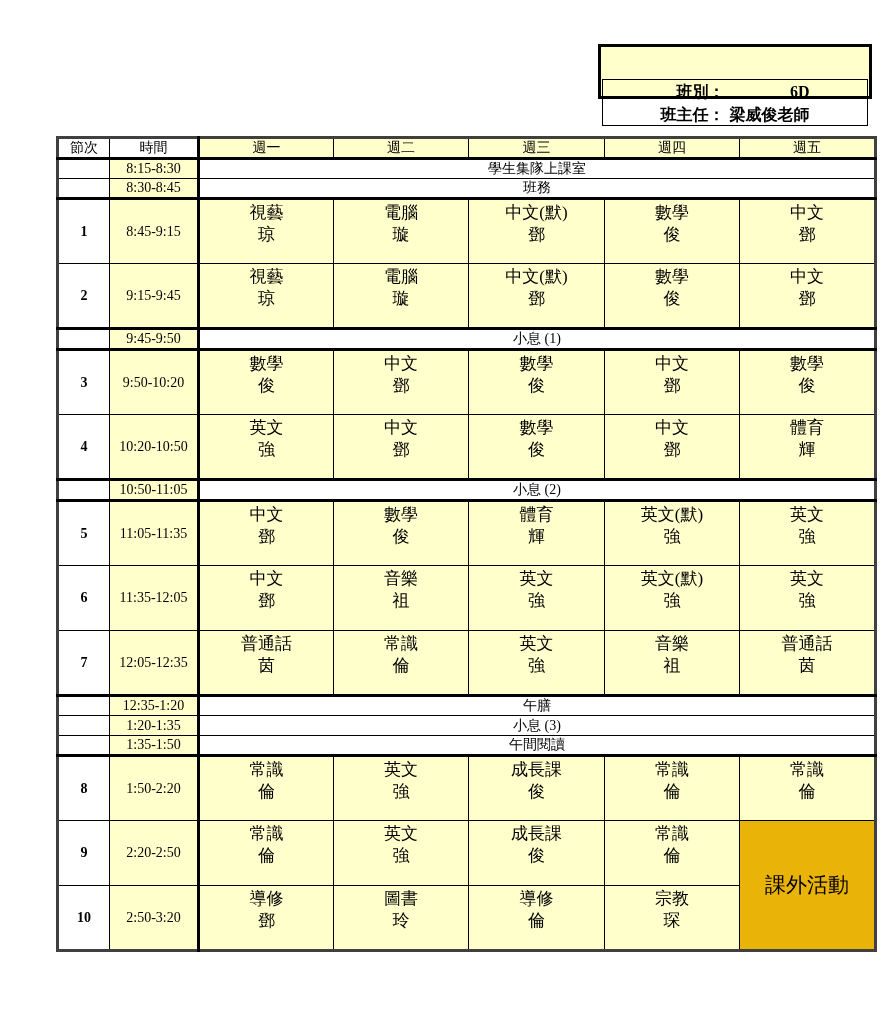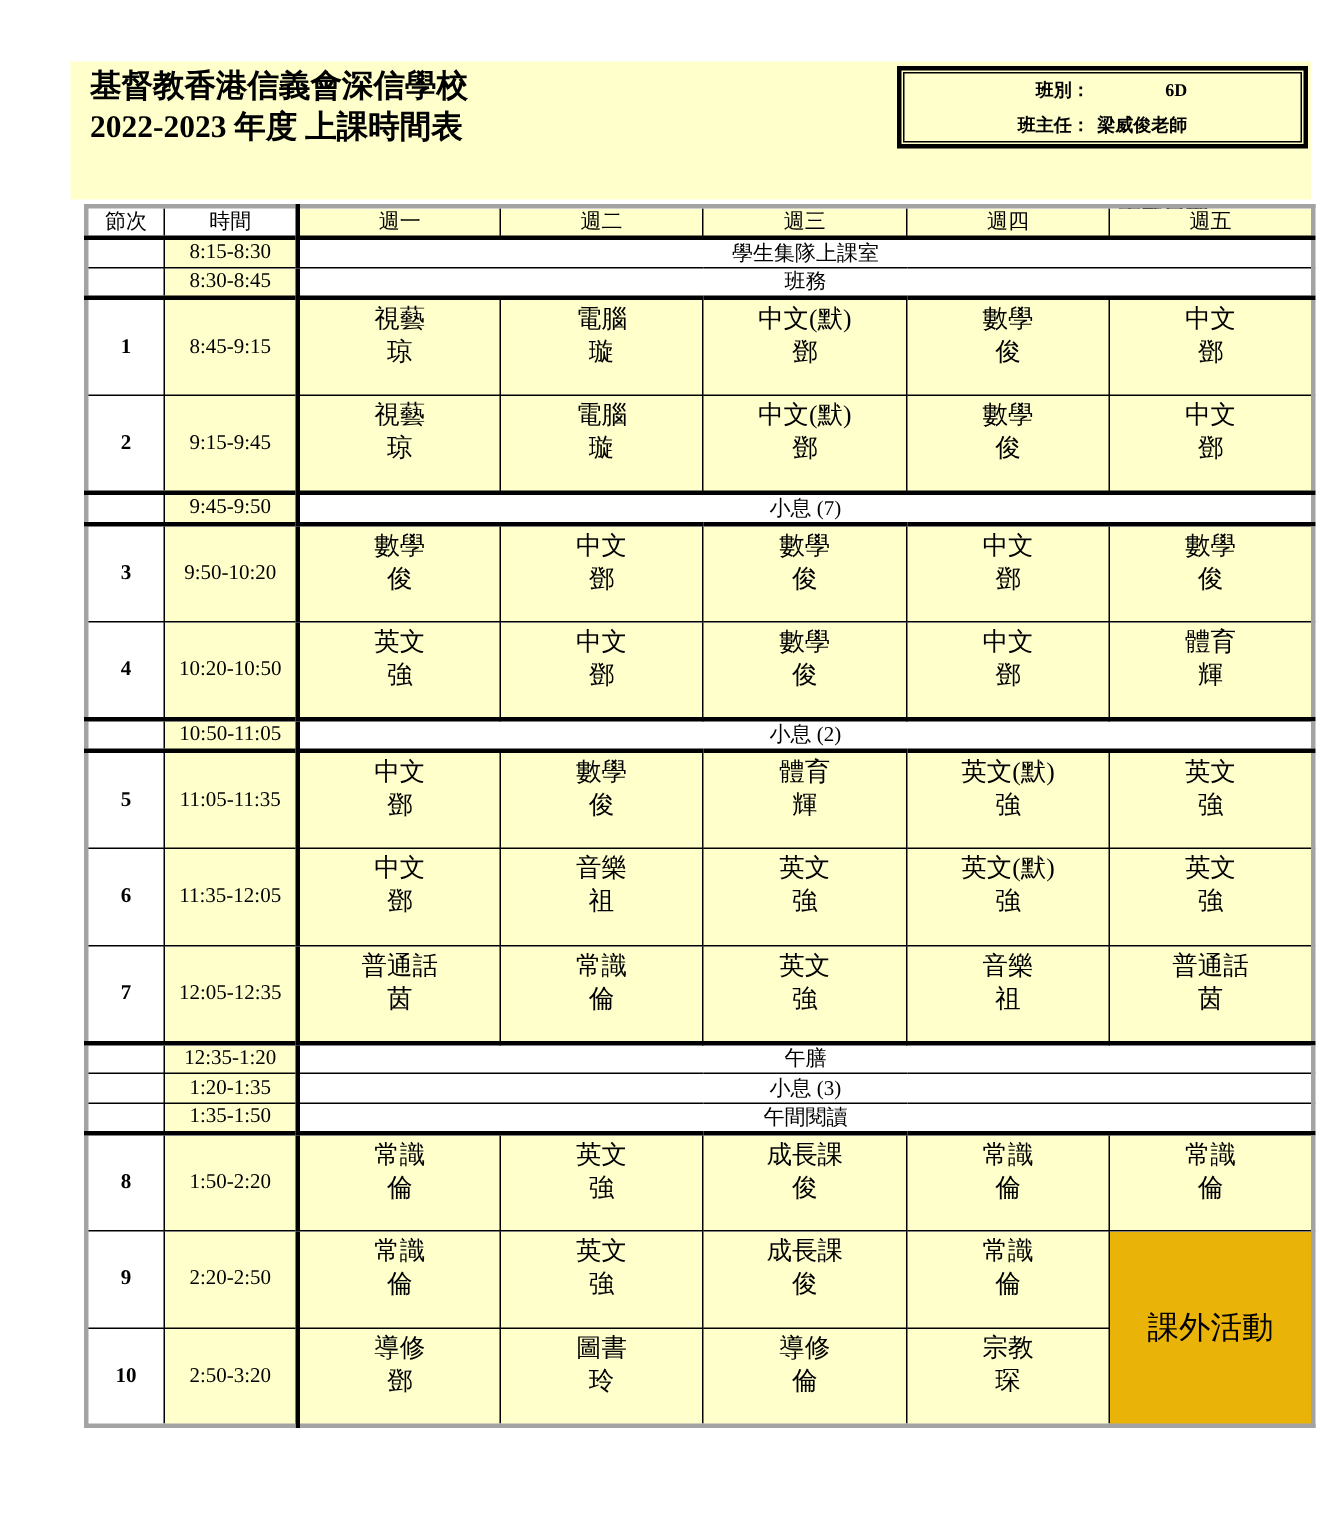--- a/index.html
+++ b/index.html
@@ -17,32 +17,32 @@
   .doc-title   { font-size:21px; font-weight:bold; line-height:27px; white-space:nowrap; }
   .class-box {
     position:absolute; left:598px; top:44px; width:274px; height:55px;
     box-sizing:border-box; border:3px solid #000; background:var(--hl,#FFFFCC);
     padding:1px;
   }
   .class-box-inner {
     box-sizing:border-box; height:100%; border:1px solid #000;
     display:grid; grid-template-columns:auto auto; column-gap:5px;
     align-content:center; justify-content:center;
-    font-size:12px; font-weight:bold; line-height:23px;
+    font-size:16px; font-weight:bold; line-height:23px;margin-top:31px;
   }
   .cb-lbl { text-align:right; white-space:nowrap; }
   .cb-val { text-align:right;  white-space:nowrap; }
   .updated {
     position:absolute; top:108px; right:20px;
     font-size:15px; font-weight:bold; white-space:nowrap;margin-top:27px;
   }
   table.tt {
     position:absolute; left:56px; top:136px; width:818px;
     border-collapse:collapse; table-layout:fixed;
-    border:3px solid #a3a3a3;
+    border:3px solid #404040;
   }
   .tt th, .tt td {
     border:1px solid #000; padding:0; text-align:center;
     overflow:hidden; box-sizing:border-box;
   }
   .tt thead th { height:20px; font-size:14px; font-weight:normal; }
   .tt th.w { background:#fff; }
   .tt th.y { background:var(--hl,#FFFFCC); }
   tr.info td   { height:20px; font-size:14px; }
   tr.lesson td { height:65px; }
@@ -55,26 +55,20 @@
   }
   td.c-activity { background:#eab308; font-size:21px; vertical-align:middle; }
   tr.tt-thick > td { border-top:3px solid #000; }
   .day-start { border-left:3px solid #000 !important; }
 </style>
 </head>
 <body>
 
 <div class="page">
 
-  <div class="top-band">
-    <div class="title-wrap">
-      <div class="school-name">基督教香港信義會深信學校</div>
-      <div class="doc-title">2022-2023 年度 上課時間表</div>
-    </div>
-  </div>
 
   <div class="class-box">
     <div class="class-box-inner">
       <span class="cb-lbl">班別：</span>
       <span class="cb-val">6D</span>
       <span class="cb-lbl">班主任：</span>
       <span class="cb-val">梁威俊老師</span>
     </div>
   </div>
 
@@ -158,21 +152,21 @@
             <div>俊</div>
           </td>
           <td class="c-lesson">
             <div>中文</div>
             <div>鄧</div>
           </td>
         </tr>
         <tr class="info tt-thick">
           <td class="c-period"></td>
           <td class="c-time">9:45-9:50</td>
-          <td class="c-span day-start" colspan="5">小息 (7)</td>
+          <td class="c-span day-start" colspan="5">小息 (1)</td>
         </tr>
         <tr class="lesson tt-thick">
           <td class="c-period">3</td>
           <td class="c-time">9:50-10:20</td>
           <td class="c-lesson day-start">
             <div>數學</div>
             <div>俊</div>
           </td>
           <td class="c-lesson">
             <div>中文</div>

